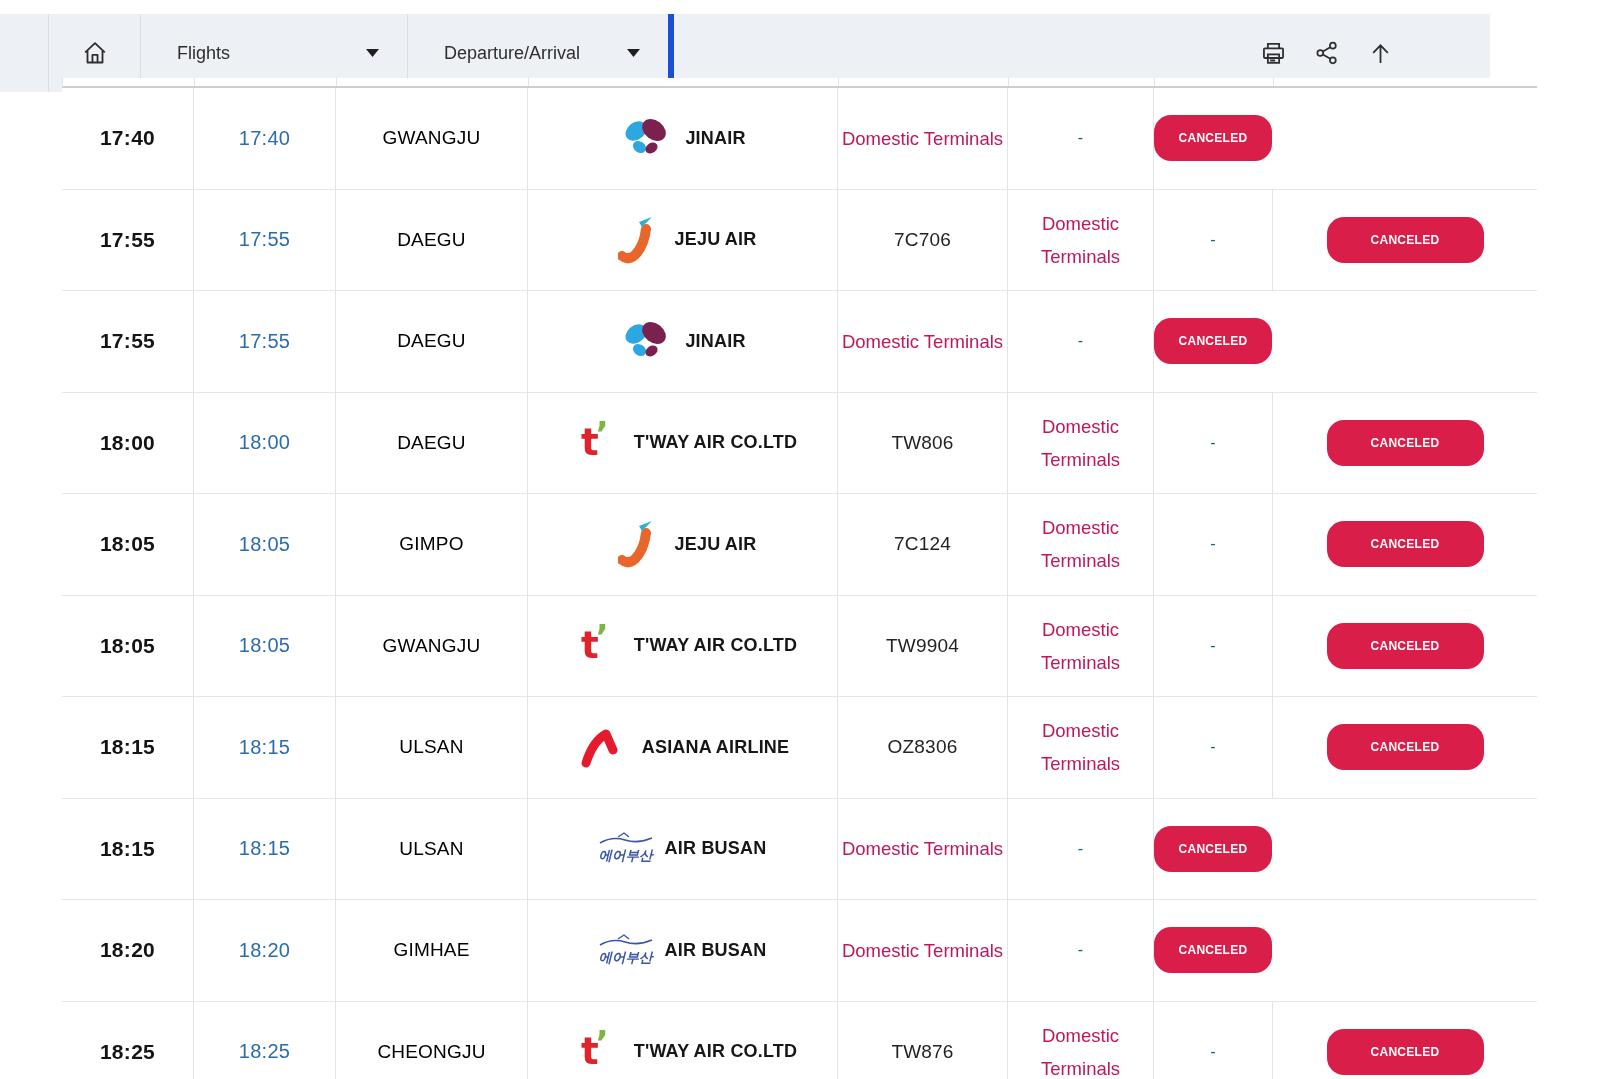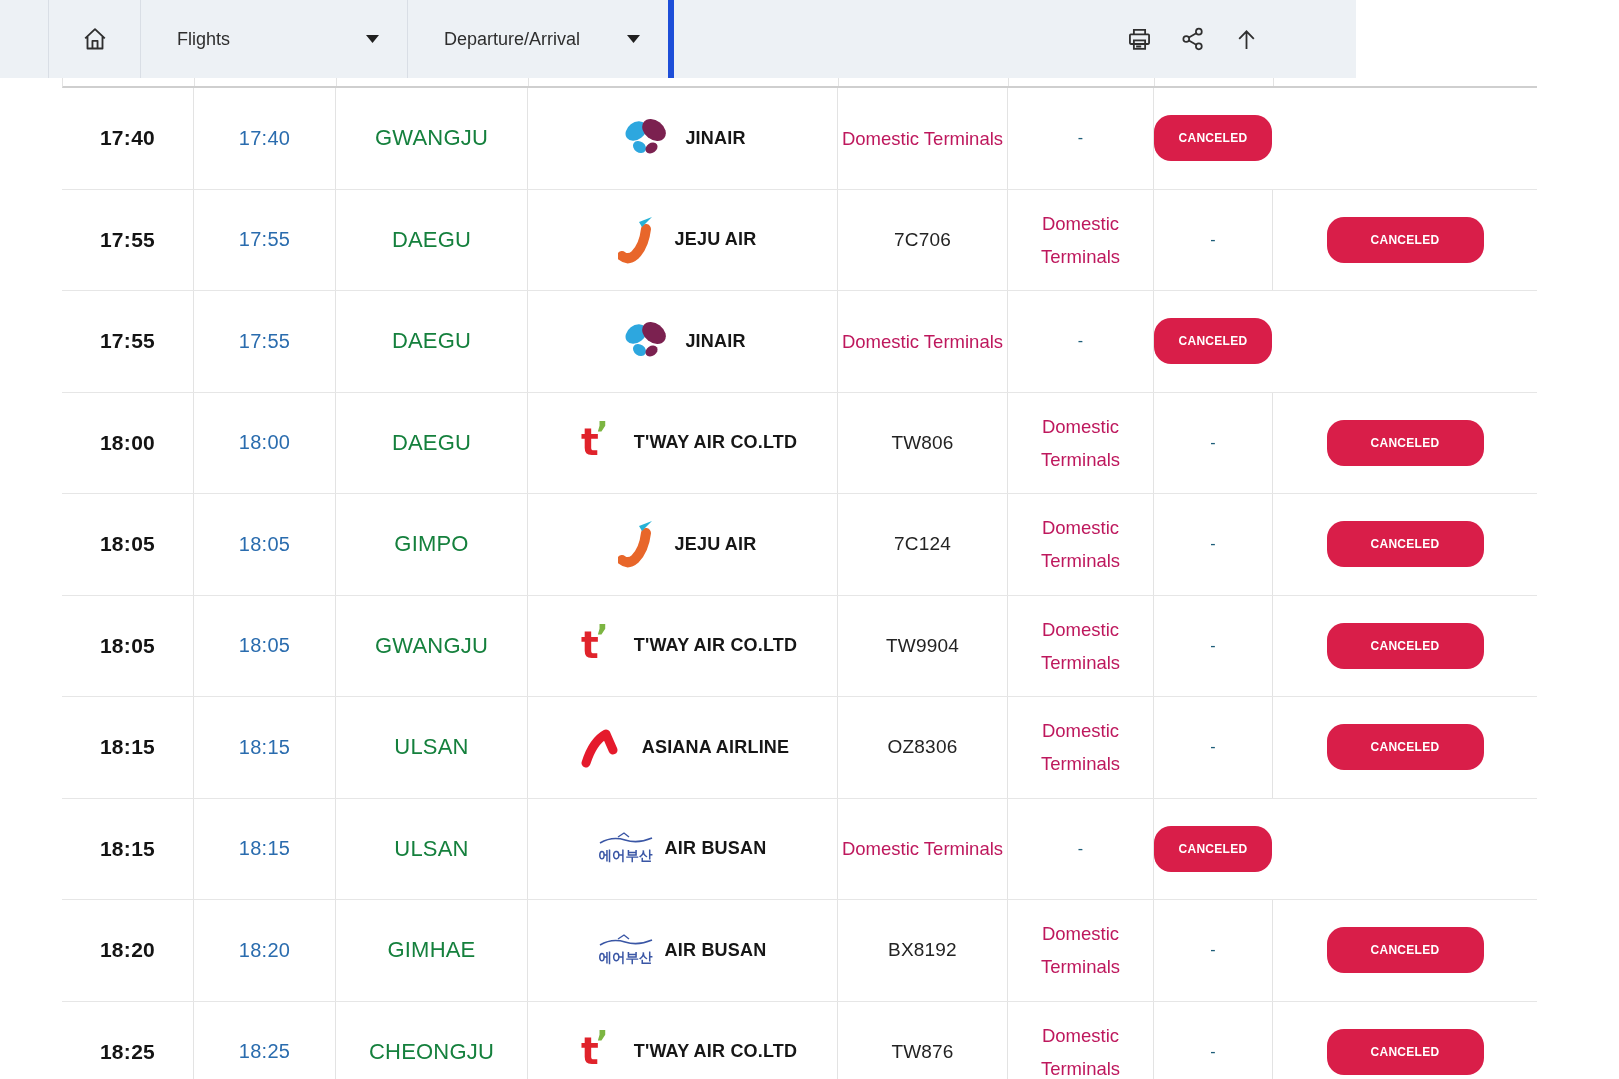--- a/index.html
+++ b/index.html
@@ -12,21 +12,21 @@
   }
   *{box-sizing:border-box;}
   html,body{margin:0;padding:0;overflow:hidden;}
   body{
     width:1619px;height:1079px;background:#fff;
     font-family:"Liberation Sans",sans-serif;color:#222;position:relative;
   }
 
   
   .topbar{
-    position:absolute;top:0;left:0;width:1356px;height:78px;
+    position:absolute;top:14px;left:0;width:1490px;height:78px;
     background:var(--header-bg);display:flex;align-items:stretch;
   }
   .topbar-spacer{width:48px;}
   .home-cell{
     width:92px;display:flex;align-items:center;justify-content:center;
     border-left:1px solid #d9dee5;cursor:pointer;
   }
   .menu-cell{
     width:267px;display:flex;align-items:center;justify-content:space-between;
     padding:0 28px 0 36px;border-left:1px solid #d9dee5;cursor:pointer;
@@ -48,40 +48,40 @@
 
   .frow{height:101.5px;border-bottom:1px solid var(--rowline);}
   .frow .cell{
     display:flex;align-items:center;justify-content:center;
     border-left:1px solid var(--hairline);overflow:hidden;
   }
   .frow .cell:first-child{border-left:none;}
 
   .t-sched{font-size:21px;font-weight:700;color:#141414;letter-spacing:.3px;}
   .t-est{font-size:20px;color:var(--time-blue);letter-spacing:.3px;}
-  .t-city{font-size:22px;color:#15803d;letter-spacing:.2px;}
+  .t-city{font-size:19px;color:#000000;letter-spacing:.2px;}
   .t-flight{font-size:19px;color:#232323;letter-spacing:.2px;}
   .t-terminal{font-size:18.5px;color:#be185d;line-height:33px;text-align:center;}
   .t-remark{font-size:16px;color:var(--dash-color);}
 
   .cell-airline{justify-content:flex-start;}
   .logo-slot{width:54px;min-width:54px;display:flex;align-items:center;justify-content:center;margin-right:12px;}
   .t-airline{font-size:18px;font-weight:700;color:#161616;letter-spacing:.2px;white-space:nowrap;}
 
   .status-pill{
     width:157px;height:46px;border-radius:17px;background:var(--status-red);
     color:#fff;font-size:12px;font-weight:700;letter-spacing:.3px;
     display:flex;align-items:center;justify-content:center;
   }
 
   
   .tway-mark{display:flex;align-items:flex-start;line-height:1;}
   .tway-t{font-size:37px;font-weight:700;color:#e0232b;font-family:"DejaVu Sans",sans-serif;line-height:.8;}
   .tway-apo{font-size:34px;font-weight:700;color:#7cb542;font-family:"DejaVu Sans",sans-serif;line-height:.8;margin-left:-3px;transform:translateY(-7px);}
-  .ab-mark{display:flex;flex-direction:column;align-items:center;gap:1px;}
+  .ab-mark{display:flex;flex-direction:column;align-items:center;gap:1px;font-style:italic;}
   .ab-text{font-size:13.5px;font-weight:700;color:#3a56a5;white-space:nowrap;letter-spacing:0;}
 </style>
 </head>
 <body>
 
 <div class="topbar">
   <div class="topbar-spacer"></div>
 
   <div class="home-cell">
     <svg width="30" height="30" viewBox="0 0 26 26">
@@ -320,21 +320,20 @@
   <span class="ab-mark">
     <svg width="56" height="14" viewBox="0 0 56 14">
       <path d="M2 11 Q14 4 27 8 Q40 12 54 6" fill="none" stroke="#3a56a5" stroke-width="1.6"></path>
       <path d="M20 5 L26 1 L31 5" fill="none" stroke="#3a56a5" stroke-width="1.4"></path>
     </svg>
     <span class="ab-text">에어부산</span>
   </span>
 </span>
       <span class="t-airline">AIR BUSAN</span>
     </div>
-    <div class="cell t-flight">BX8192</div>
     <div class="cell t-terminal">Domestic Terminals</div>
     <div class="cell t-remark">-</div>
     <div class="cell">
       <span class="status-pill">CANCELED</span>
     </div>
   </div>
 
   <div class="grid-cols frow">
     <div class="cell t-sched">18:25</div>
     <div class="cell t-est">18:25</div>

